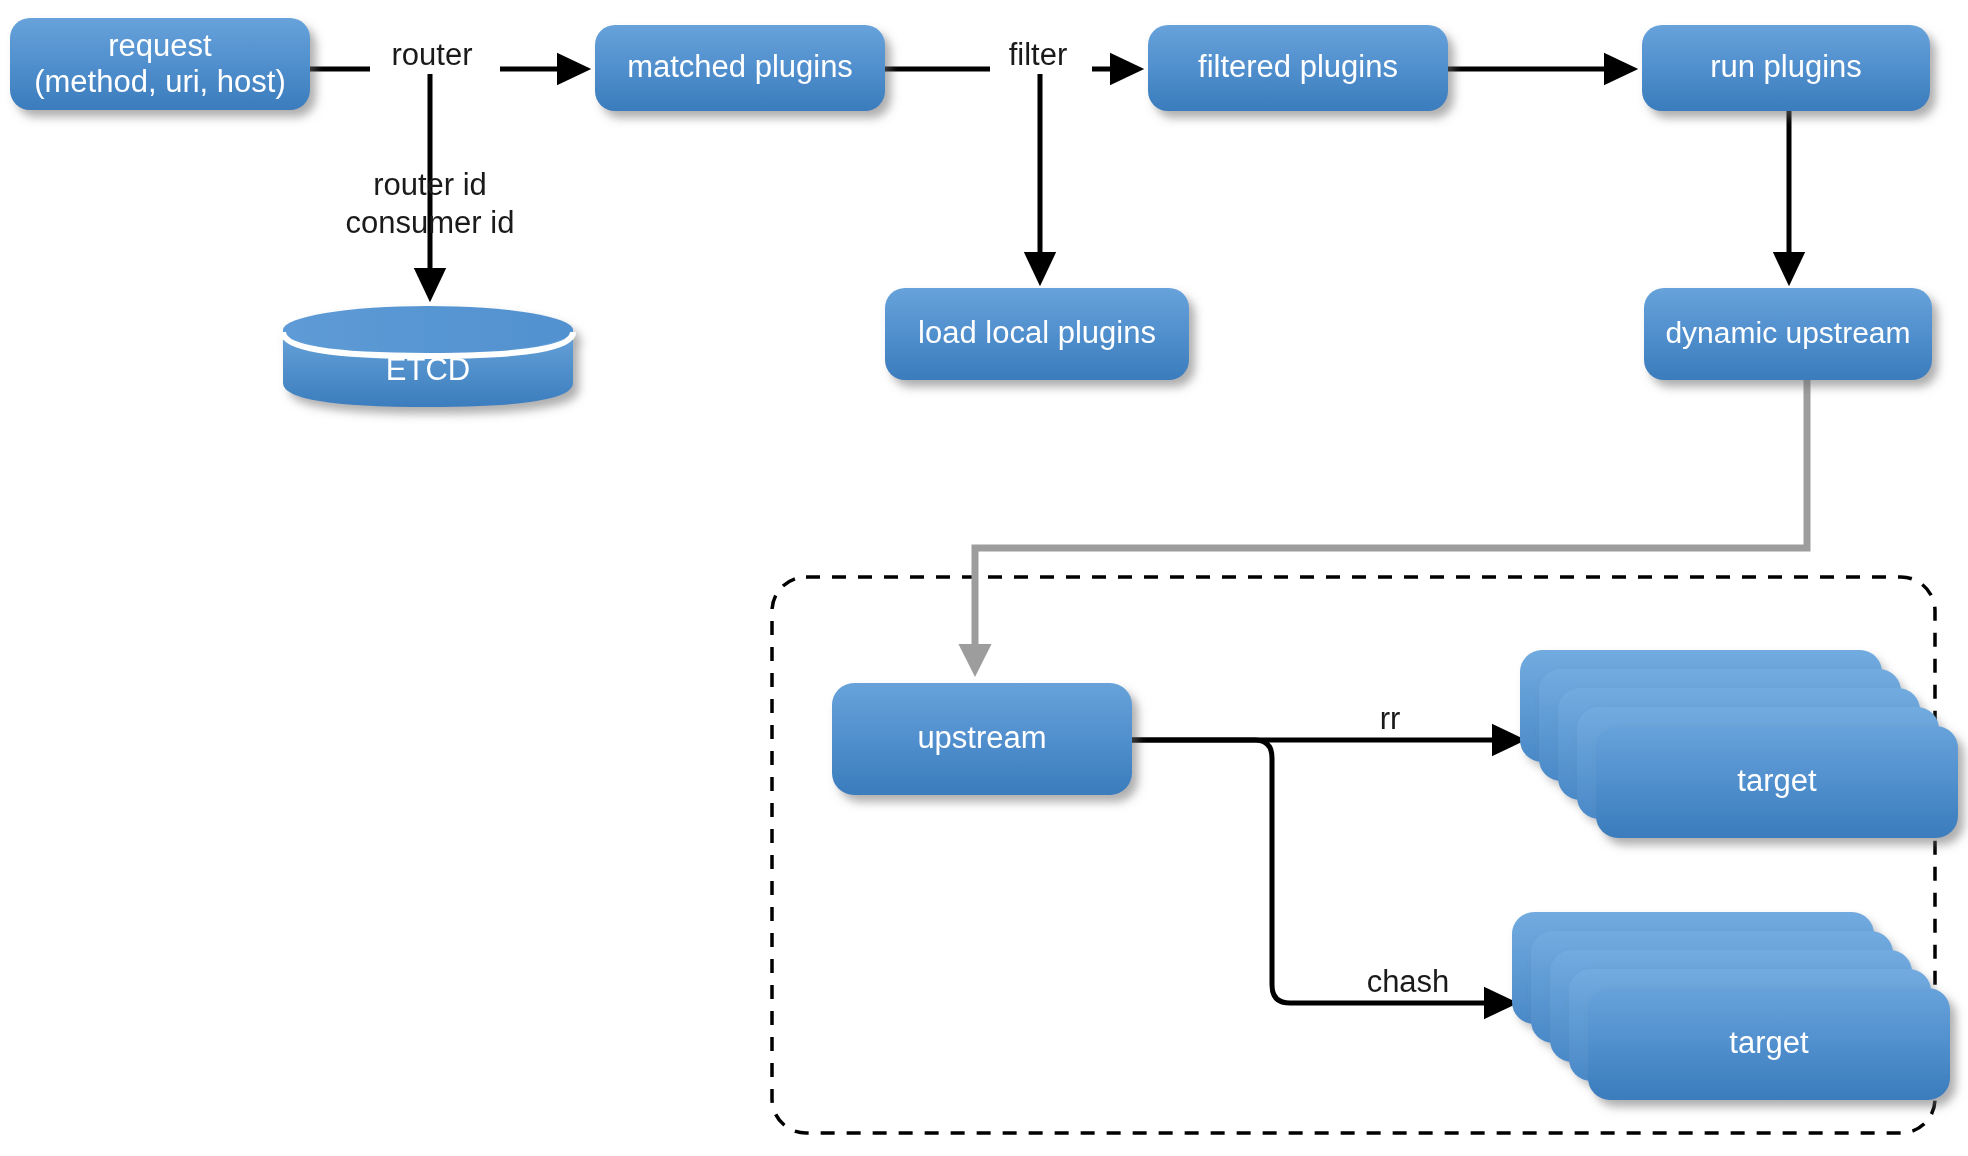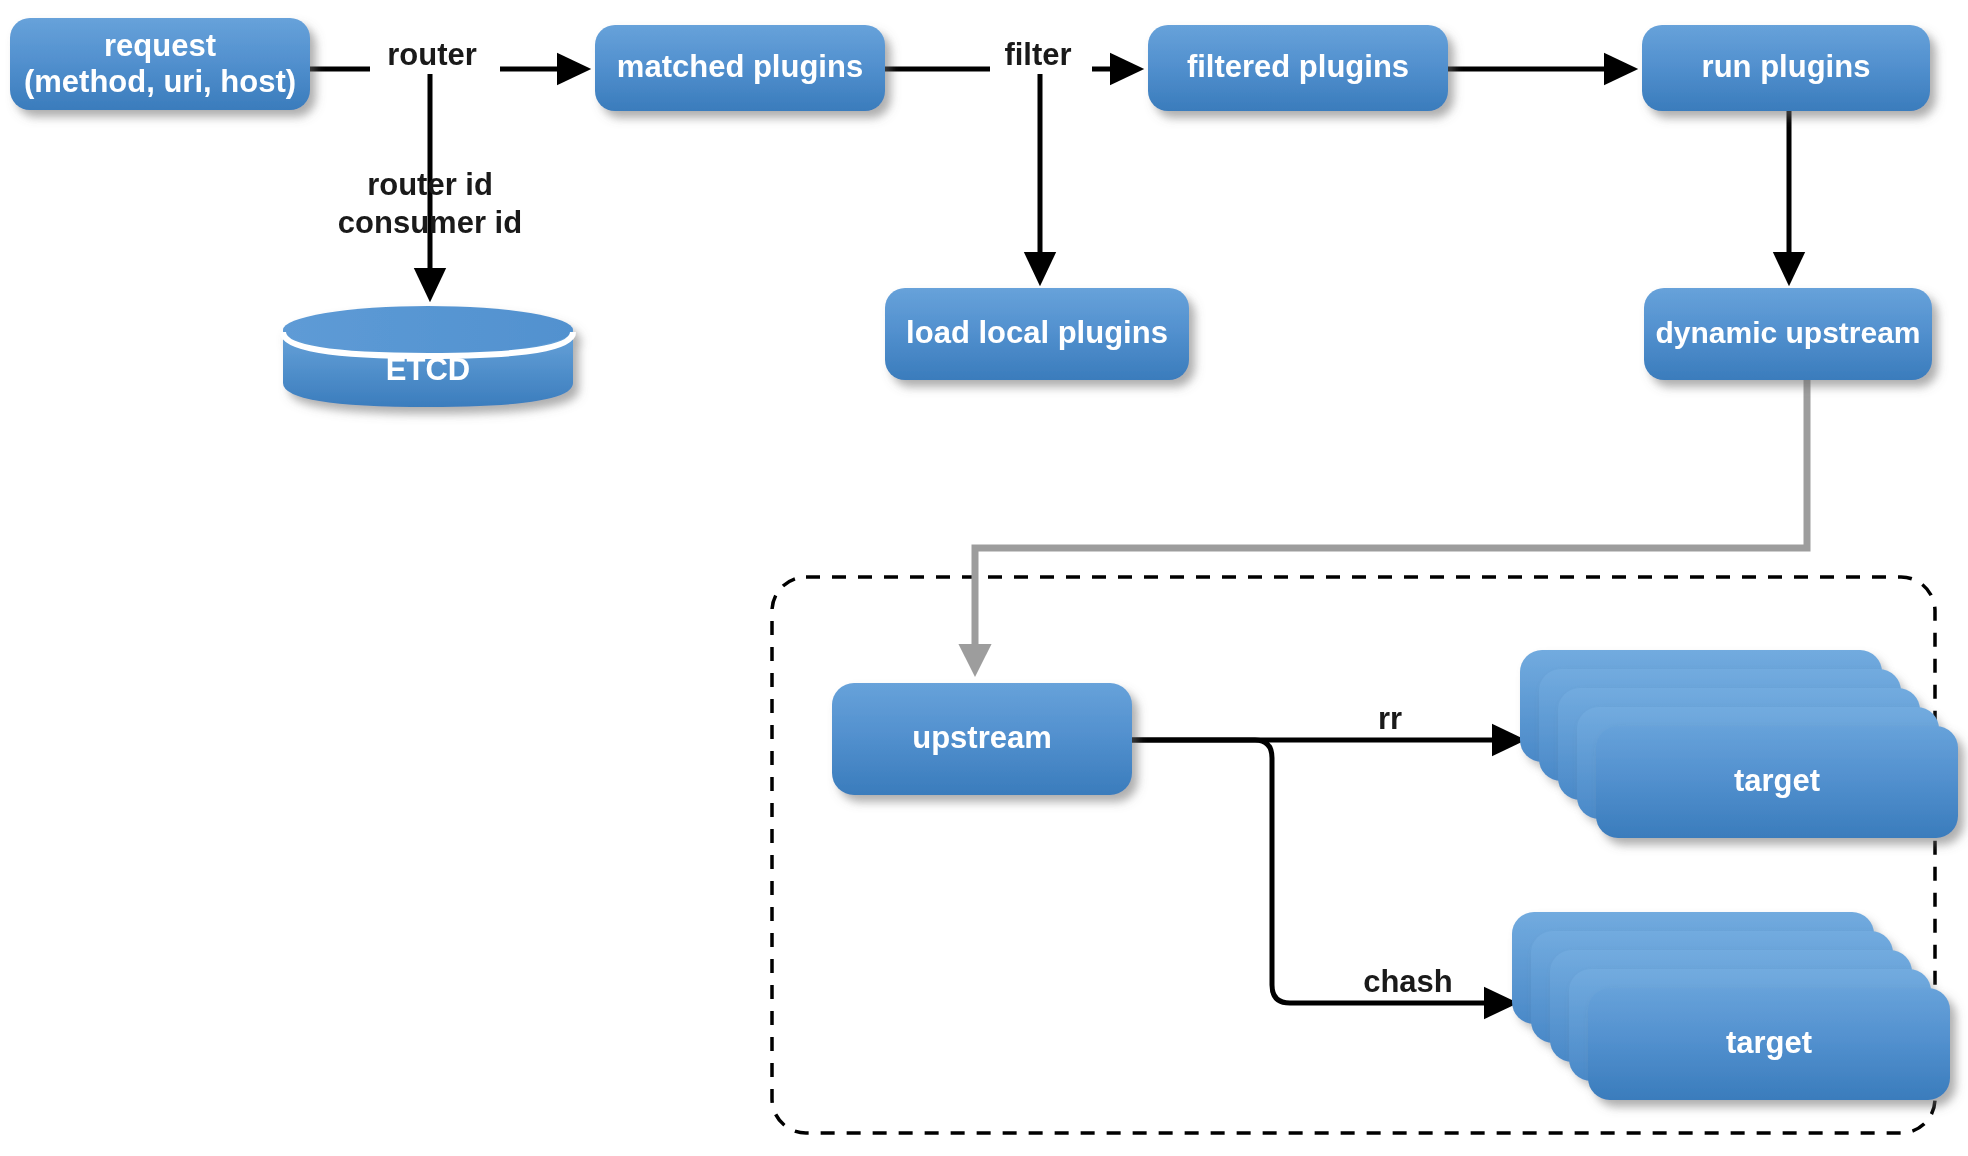--- a/index.html
+++ b/index.html
@@ -11,21 +11,20 @@
     width: 1968px;
     height: 1156px;
     font-family: "Liberation Sans", sans-serif;
     overflow: hidden;
   }
   #diagram-root {
     position: relative;
     width: 1968px;
     height: 1156px;
     background: #ffffff;
-    font-weight: bold;
   }
   svg.canvas {
     position: absolute;
     top: 0;
     left: 0;
     width: 1968px;
     height: 1156px;
   }
   .node-label {
     font-family: "Liberation Sans", sans-serif;

